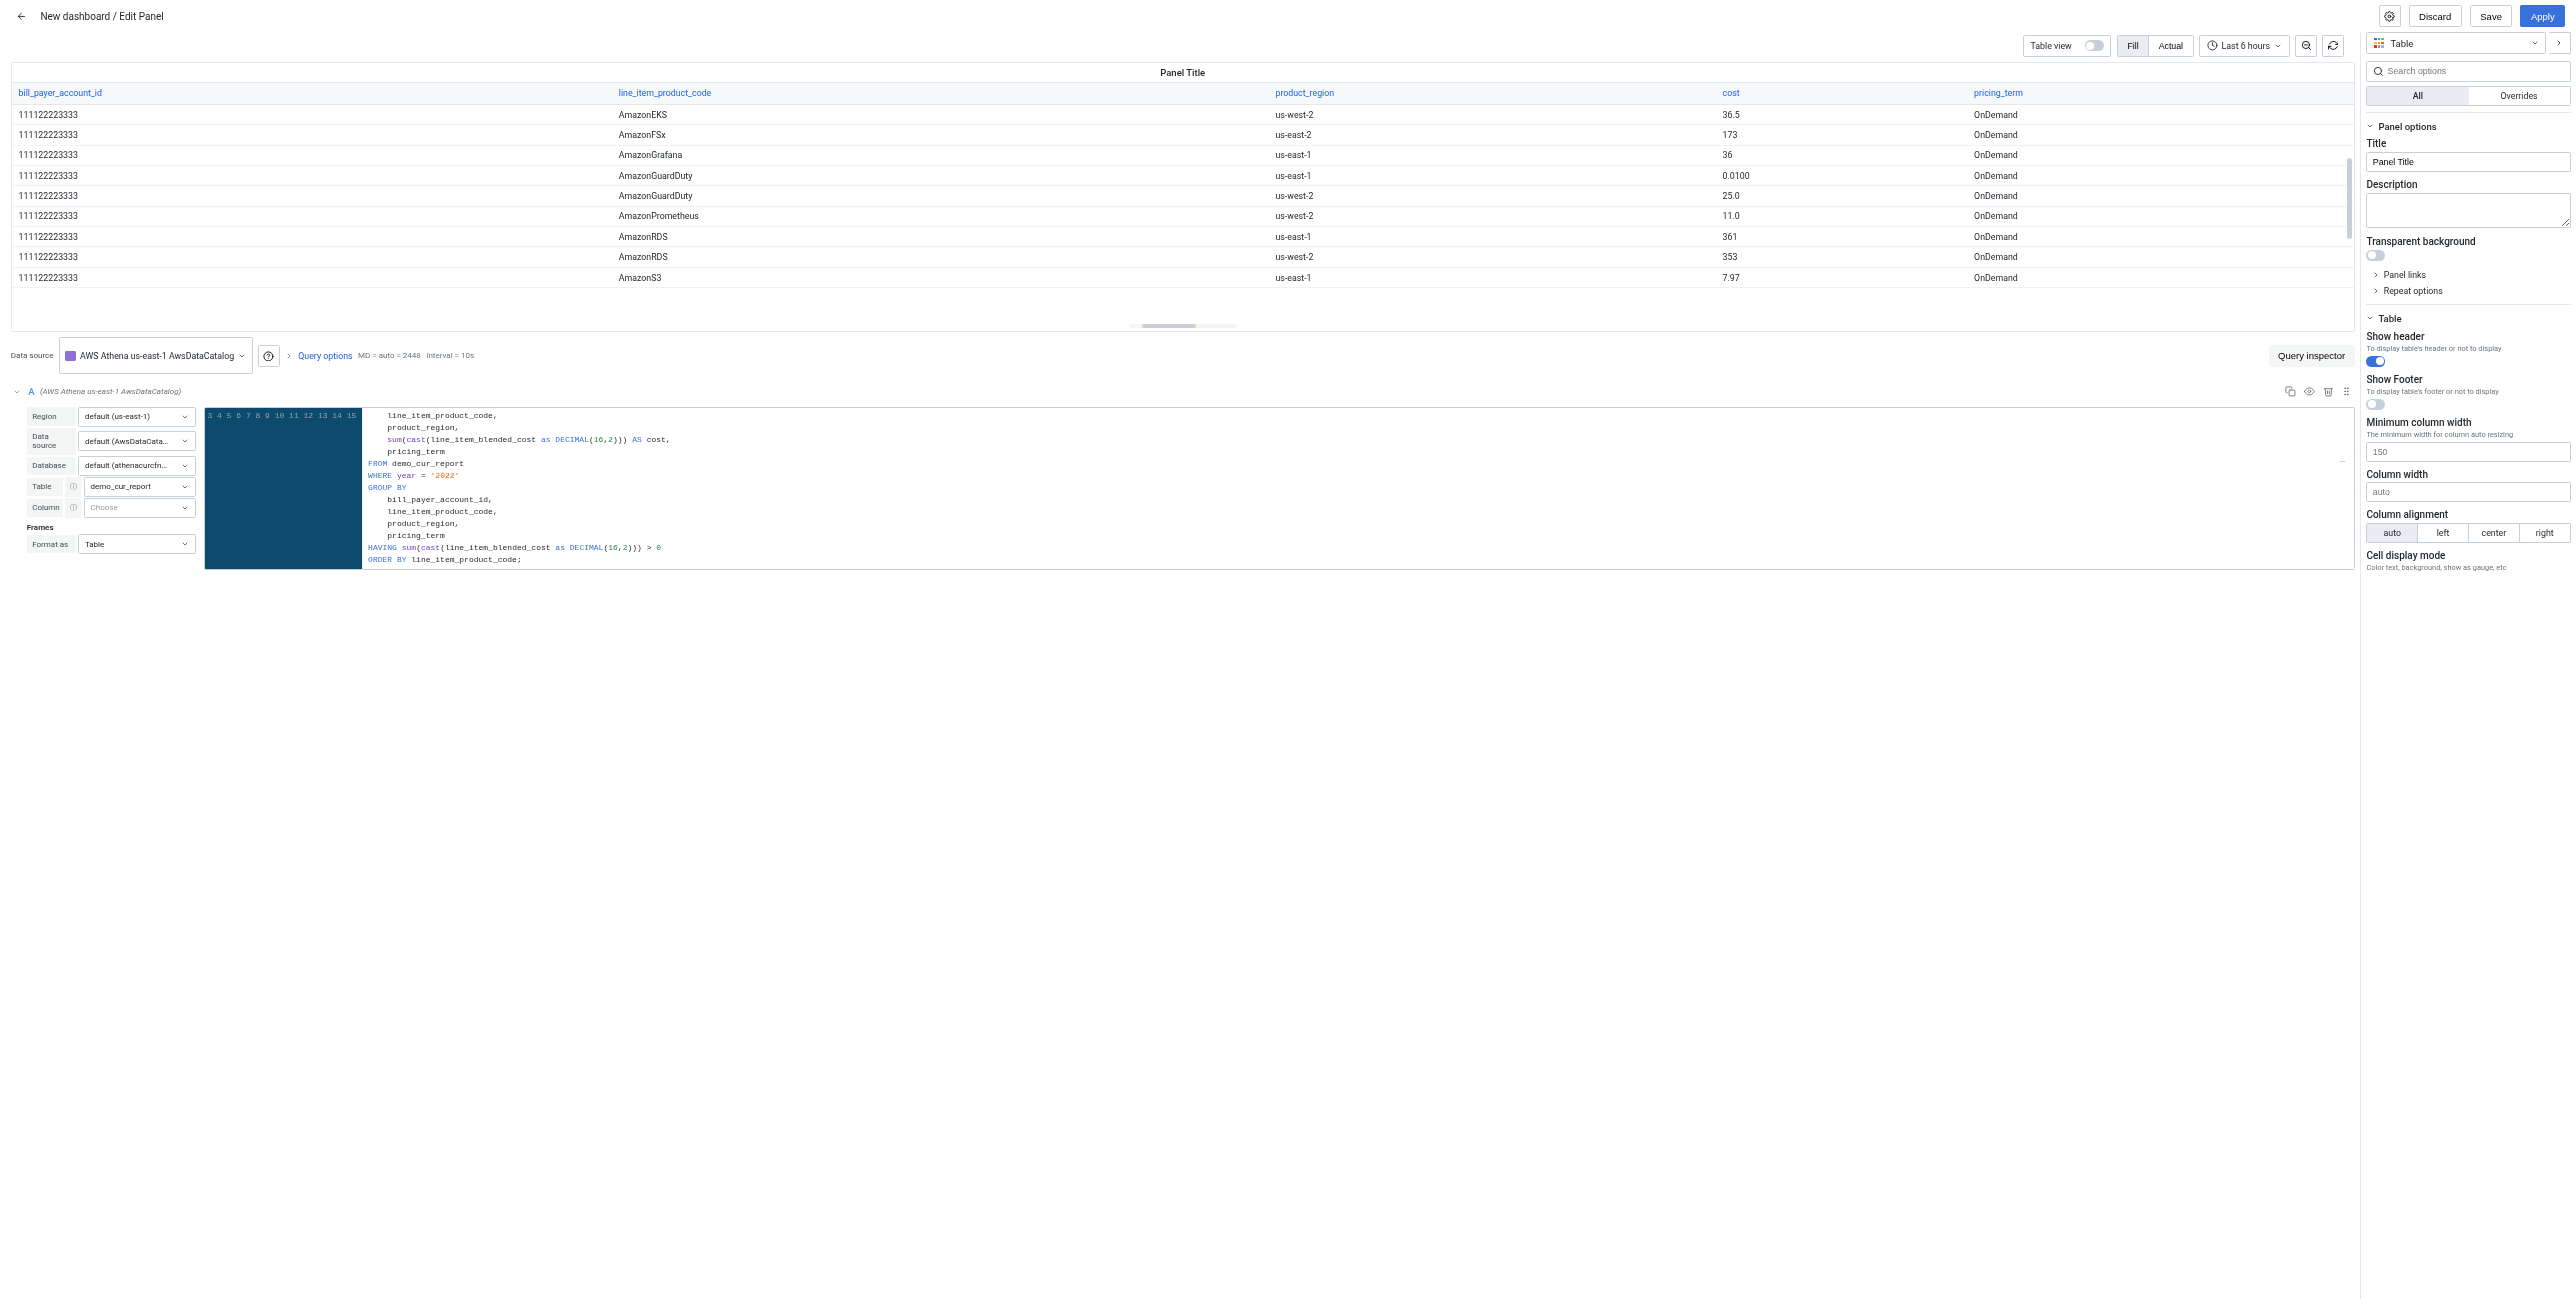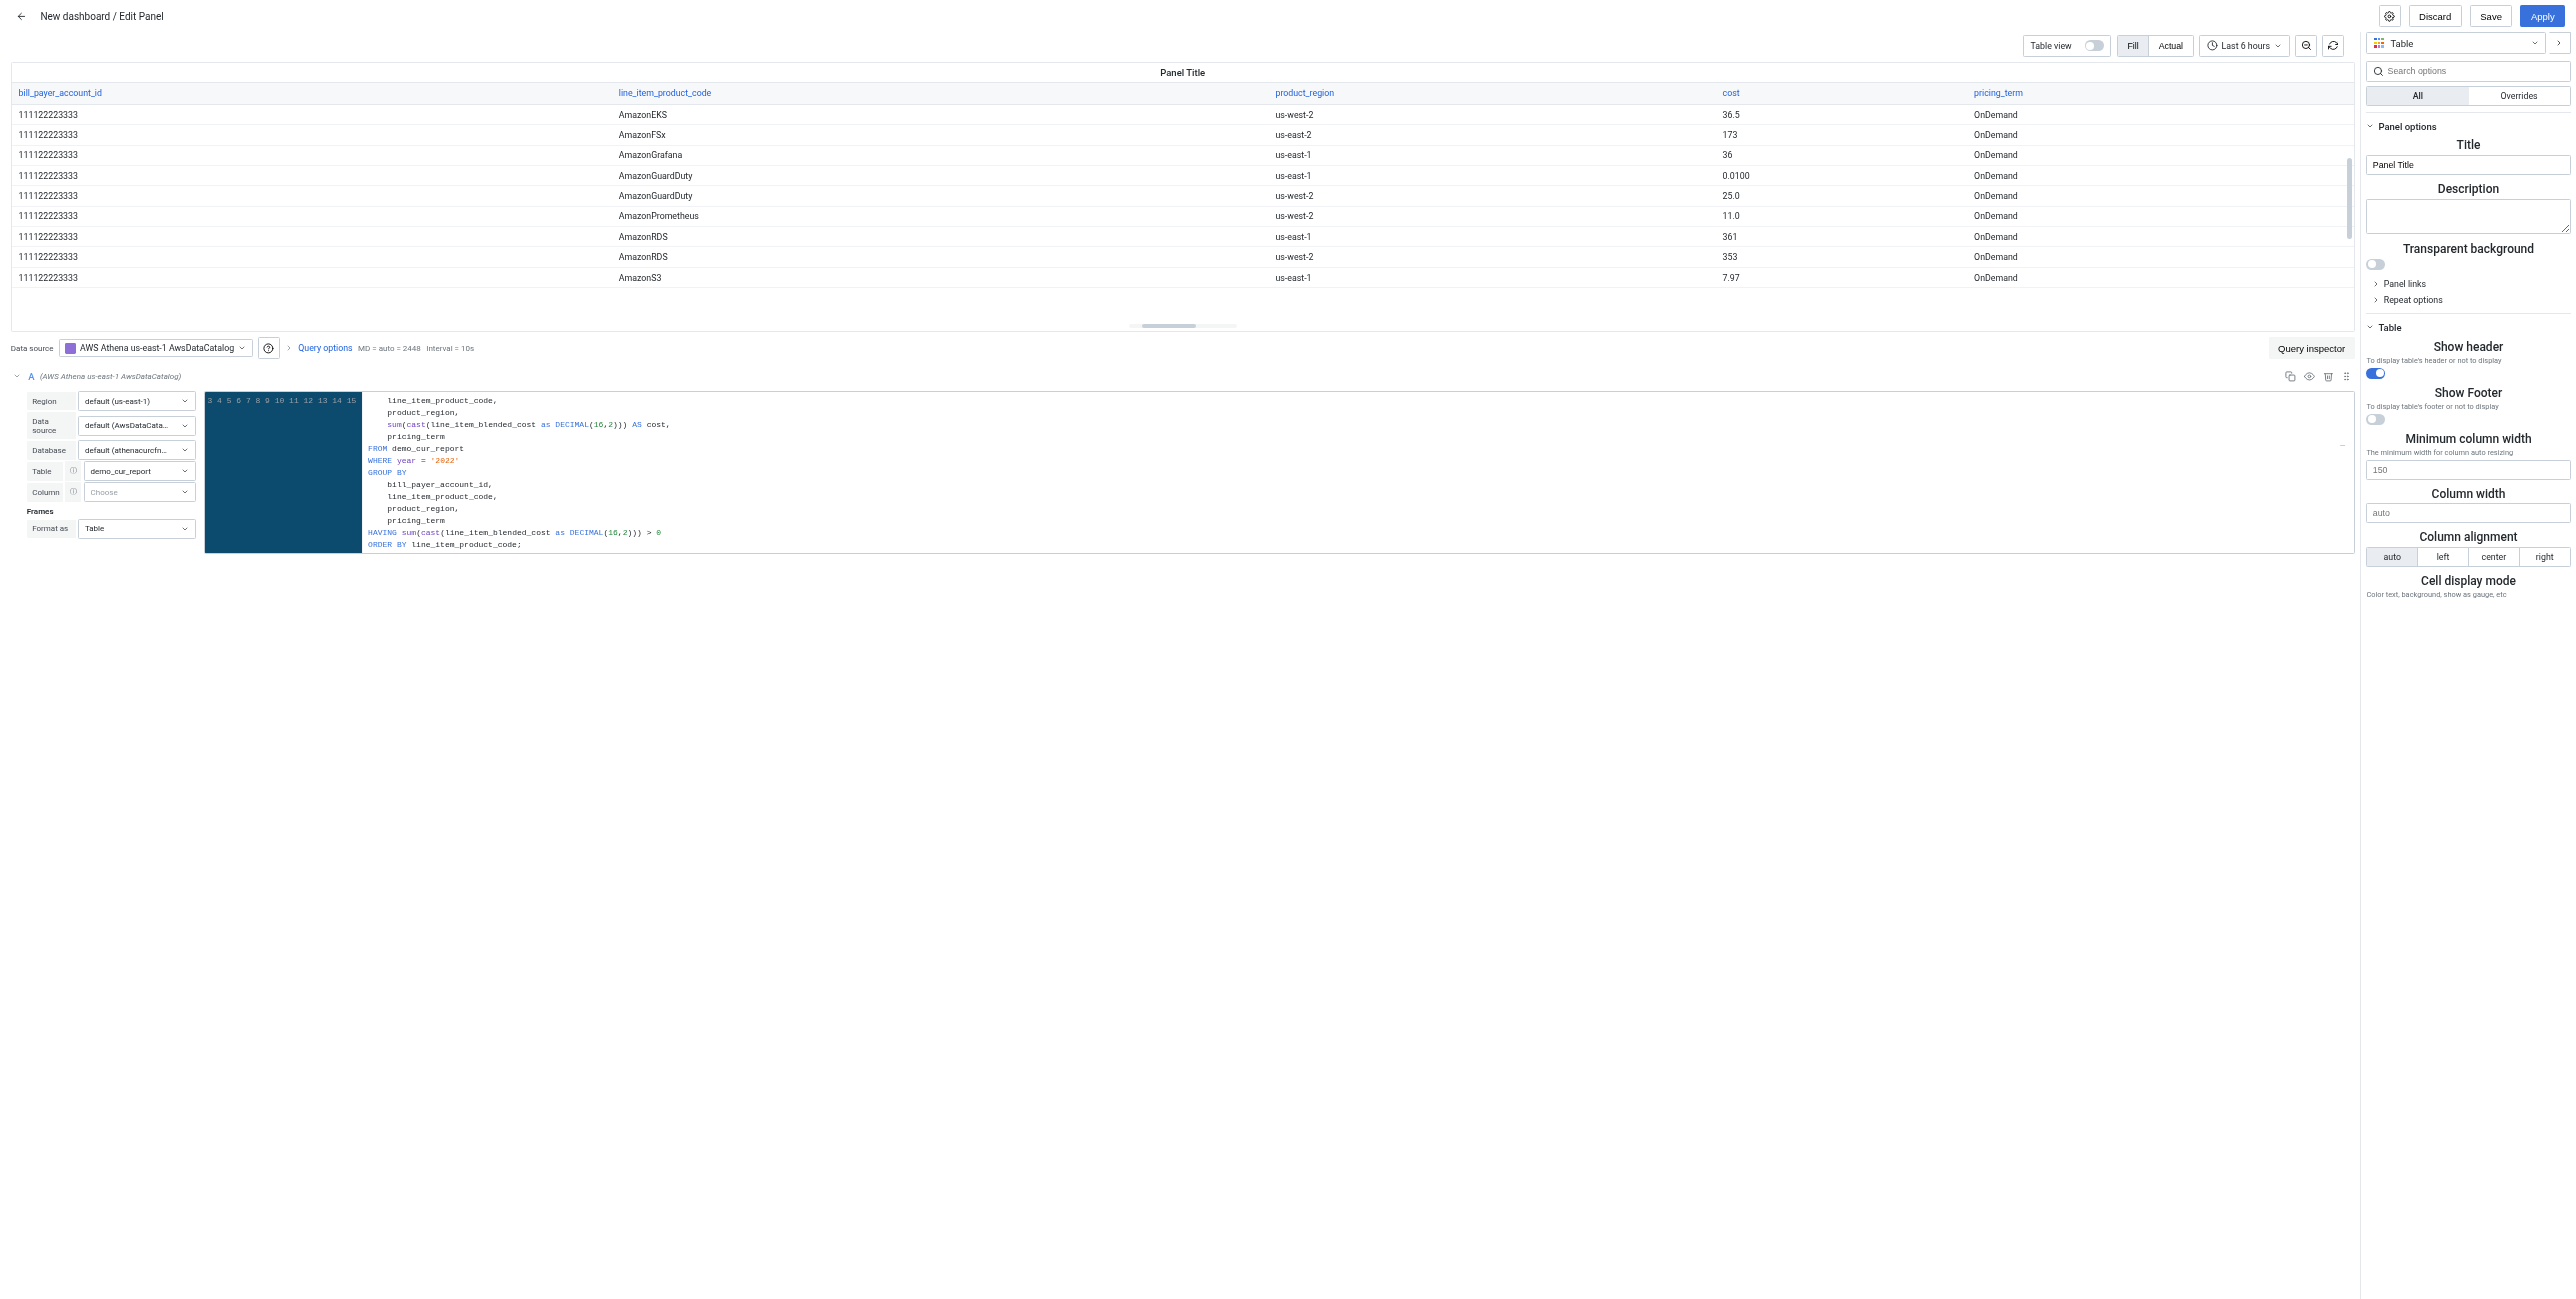--- a/index.html
+++ b/index.html
@@ -59,21 +59,21 @@
 
 .tabs { display: flex; gap: 2.7px; margin-top: 5.4px; border-bottom: 0.7px solid #e4e7eb; }
 .tab { display: flex; align-items: center; gap: 4px; padding: 6.8px 5.4px; cursor: pointer; font-size: 9.5px; font-weight: 500; color: #464c54; position: relative; }
 .tab.active { color: #24292e; }
 .tab.active::after { content: ''; position: absolute; bottom: -0.7px; left: 0; right: 0; height: 2px; background: #f87e30; border-radius: 1.4px 1.4px 0 0; }
 .badge { background: #e9edf2; border-radius: 6.8px; padding: 0.7px 5.4px; font-size: 8px; font-weight: 500; color: #464c54; }
 
 
 .query-bar { display: flex; align-items: center; gap: 5.4px; padding: 5.4px 0; }
 .ds-label { font-size: 8px; color: #464c54; }
-.ds-picker { display: flex; align-items: center; gap: 4px; border: 0.7px solid #c7d0d9; border-radius: 1.4px; padding: 0 5.4px; height: 18px; font-size: 8.8px; cursor: pointer; }
+.ds-picker { display: flex; align-items: center; gap: 4px; border: 0.7px solid #c7d0d9; border-radius: 1.4px; padding: 0 5.4px; height: 37px; font-size: 8.8px; cursor: pointer; }
 .ds-logo { width: 10.8px; height: 10.8px; background: #8e6fd8; border-radius: 1.4px; }
 .link { color: #1f62e0; cursor: pointer; font-size: 8.8px; text-align: right; }
 .meta { color: #6c757d; font-size: 8px; }
 .inspector-btn { margin-left: auto; height: 21.6px; padding: 0 9.5px; background: #f4f5f5; border: none; border-radius: 1.4px; cursor: pointer; font-size: 9.5px; }
 
 
 .query-header { display: flex; align-items: center; gap: 5.4px; padding: 4px 0; }
 .chevron { width: 12px; height: 12px; display: flex; align-items: center; justify-content: center; cursor: pointer; color: #6c757d; }
 .query-letter { color: #5794f2; font-weight: 500; font-size: 9.5px; }
 .query-ds { color: #6c757d; font-size: 8px; font-style: italic; }
@@ -101,21 +101,21 @@
 
 
 .search-box { display: flex; align-items: center; gap: 4px; border: 0.7px solid #c7d0d9; border-radius: 1.4px; padding: 0 5.4px; height: 21.6px; margin: 2.7px 0 4px; }
 .search-box input { border: none; outline: none; flex: 1; font-size: 8.8px; }
 .side-tabs { display: flex; border: 0.7px solid #c7d0d9; border-radius: 1.4px; overflow: hidden; margin-bottom: 5.4px; }
 .side-tab { flex: 1; text-align: center; padding: 4px; font-size: 8.8px; cursor: pointer; background: #fff; }
 .side-tab.active { background: #e9edf2; font-weight: 500; }
 .section { border-top: 0.7px solid #e4e7eb; padding: 5.4px 0; }
 .section-header { display: flex; align-items: center; gap: 4px; cursor: pointer; font-weight: 500; font-size: 9.5px; padding: 2.7px 0; }
 .field { margin: 4px 0 6.8px; }
-.field-label { font-size: 12px; font-weight: 500; margin-bottom: 2.7px; display: block; text-align: center; }
+.field-label { font-size: 10px; font-weight: 500; margin-bottom: 2.7px; display: block; }
 .field-desc { font-size: 7.4px; color: #6c757d; margin-bottom: 2.7px; }
 .text-input { width: 100%; border: 0.7px solid #c7d0d9; border-radius: 1.4px; padding: 4px 5.4px; font-size: 8.8px; }
 .textarea { width: 100%; height: 35px; border: 0.7px solid #c7d0d9; border-radius: 1.4px; resize: vertical; }
 .sub-item { display: flex; align-items: center; gap: 4px; padding: 2.7px 5.4px; font-size: 8.8px; cursor: pointer; }
 .align-group { display: flex; border: 0.7px solid #c7d0d9; border-radius: 1.4px; overflow: hidden; }
 .align-btn { flex: 1; padding: 4px 0; text-align: center; font-size: 8.8px; cursor: pointer; background: #fff; border-right: 0.7px solid #c7d0d9; }
 .align-btn:last-child { border-right: none; }
 .align-btn.active { background: #e9edf2; }
 
 svg { width: 10.8px; height: 10.8px; stroke: currentColor; fill: none; stroke-width: 2; stroke-linecap: round; stroke-linejoin: round; }

